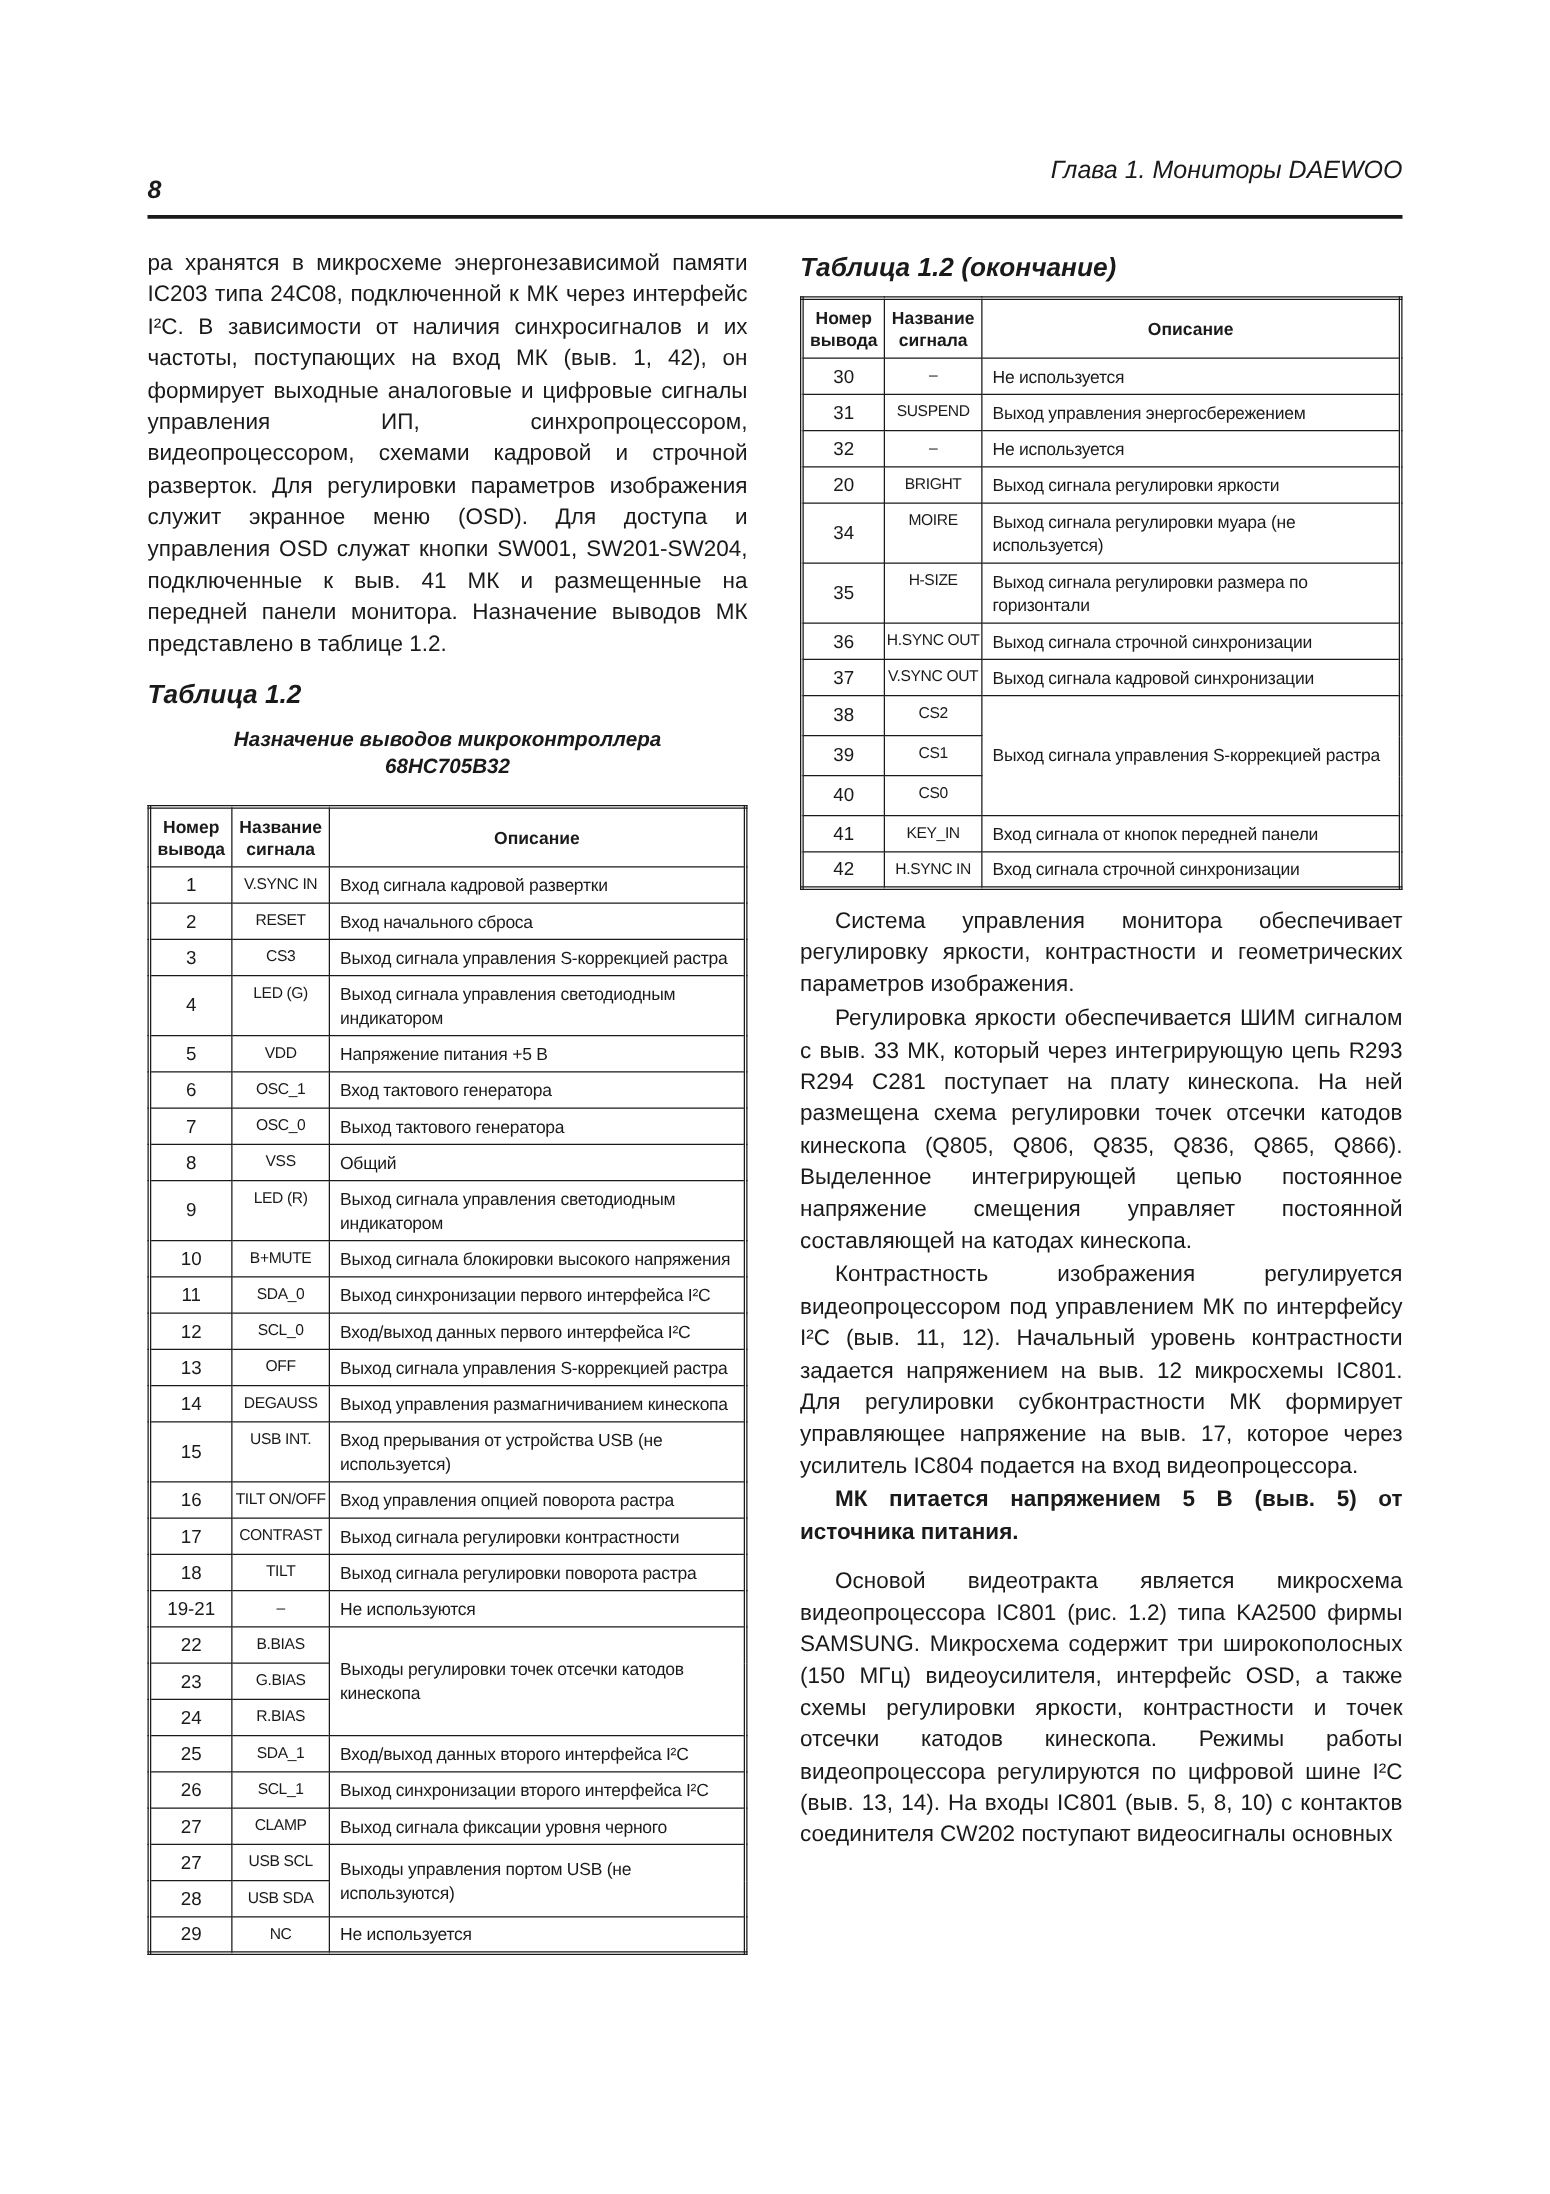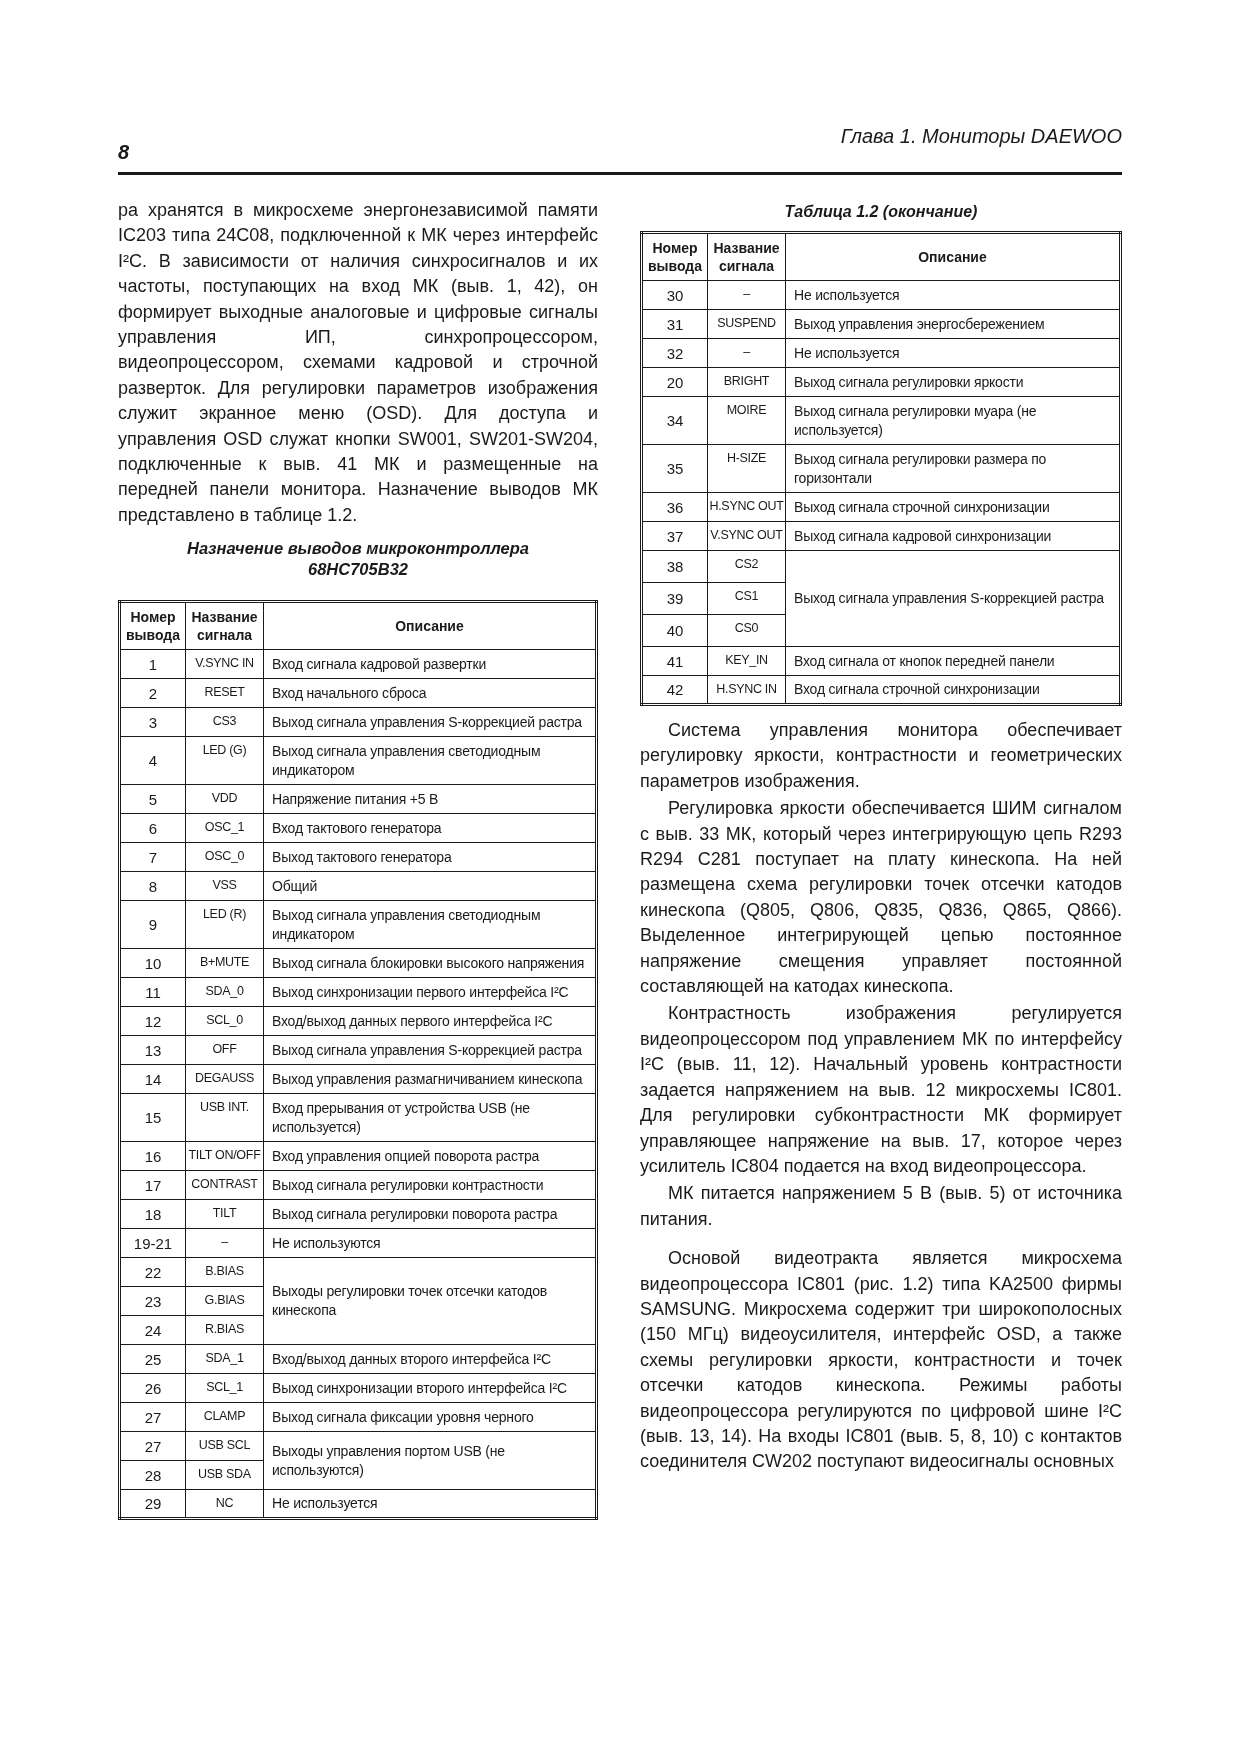--- a/index.html
+++ b/index.html
@@ -9,21 +9,21 @@
     .page-number { position: absolute; left: 118px; top: 141px; font-size: 20px; font-weight: bold; font-style: italic; }
     .chapter-title { position: absolute; right: 118px; top: 125px; font-size: 20px; font-weight: normal; font-style: italic; }
     .header-rule { position: absolute; left: 118px; top: 172px; width: 1004px; height: 3px; background: #1a1a1a; }
 
     .col-left { position: absolute; left: 118px; top: 198px; width: 480px; }
     .col-right { position: absolute; left: 640px; top: 198px; width: 482px; }
 
     .para { font-size: 18px; line-height: 25.4px; text-align: justify; }
     .para.indent { text-indent: 28px; }
 
-    .table-caption { font-size: 16px; font-weight: bold; font-style: italic; text-align: center; }
+    .table-caption { font-size: 21px; font-weight: bold; font-style: italic; text-align: left; }
     .table-title { font-size: 16.5px; font-weight: bold; font-style: italic; text-align: center; line-height: 21px; }
 
     table.pins {
       border-collapse: collapse;
       border: 3px double #1a1a1a;
       width: 100%;
       font-family: "Liberation Sans", sans-serif;
     }
     table.pins th, table.pins td { border: 1px solid #1a1a1a; }
     table.pins th { font-size: 14px; font-weight: bold; text-align: center; line-height: 18px; padding: 4px 2px; }
@@ -38,20 +38,21 @@
 </head>
 <body>
 
 <div class="page-number">8</div>
 <div class="chapter-title">Глава 1. Мониторы DAEWOO</div>
 <div class="header-rule"></div>
 
 <div class="col-left">
   <p class="para" style="height:326px;">ра хранятся в микросхеме энергонезависимой памяти IC203 типа 24C08, подключенной к МК через интерфейс I²C. В зависимости от наличия синхросигналов и их частоты, поступающих на вход МК (выв. 1, 42), он формирует выходные аналоговые и цифровые сигналы управления ИП, синхропроцессором, видеопроцессором, схемами кадровой и строчной разверток. Для регулировки параметров изображения служит экранное меню (OSD). Для доступа и управления OSD служат кнопки SW001, SW201-SW204, подключенные к выв. 41 МК и размещенные на передней панели монитора. Назначение выводов МК представлено в таблице 1.2.</p>
 
+  <div class="table-caption" style="margin-top:20px;">Таблица 1.2</div>
   <div class="table-title" style="margin-top:14px;">
     <div>Назначение выводов микроконтроллера</div>
     <div>68HC705B32</div>
   </div>
 
   <table class="pins" style="margin-top:20px;">
     <thead>
       <tr style="height:48px;">
         <th><span>Номер</span><br><span>вывода</span></th>
         <th><span>Название</span><br><span>сигнала</span></th>
@@ -274,16 +275,16 @@
           <td class="num">42</td>
           <td class="sig">H.SYNC IN</td>
           <td class="desc">Вход сигнала строчной синхронизации</td>
         </tr>
     </tbody>
   </table>
 
   <p class="para indent" style="margin-top:12px;">Система управления монитора обеспечивает регулировку яркости, контрастности и геометрических параметров изображения.</p>
   <p class="para indent" style="margin-top:2px;">Регулировка яркости обеспечивается ШИМ сигналом с выв. 33 МК, который через интегрирующую цепь R293 R294 C281 поступает на плату кинескопа. На ней размещена схема регулировки точек отсечки катодов кинескопа (Q805, Q806, Q835, Q836, Q865, Q866). Выделенное интегрирующей цепью постоянное напряжение смещения управляет постоянной составляющей на катодах кинескопа.</p>
   <p class="para indent" style="margin-top:2px;">Контрастность изображения регулируется видеопроцессором под управлением МК по интерфейсу I²C (выв. 11, 12). Начальный уровень контрастности задается напряжением на выв. 12 микросхемы IC801. Для регулировки субконтрастности МК формирует управляющее напряжение на выв. 17, которое через усилитель IC804 подается на вход видеопроцессора.</p>
-  <p class="para indent" style="margin-top:2px;">МК питается напряжением 5 В (выв. 5) от источника питания.</p>
+  <p class="para indent" style="margin-top:2px;font-weight:bold;">МК питается напряжением 5 В (выв. 5) от источника питания.</p>
 
   <p class="para indent" style="margin-top:14px;">Основой видеотракта является микросхема видеопроцессора IC801 (рис. 1.2) типа KA2500 фирмы SAMSUNG. Микросхема содержит три широкополосных (150 МГц) видеоусилителя, интерфейс OSD, а также схемы регулировки яркости, контрастности и точек отсечки катодов кинескопа. Режимы работы видеопроцессора регулируются по цифровой шине I²C (выв. 13, 14). На входы IC801 (выв. 5, 8, 10) с контактов соединителя CW202 поступают видеосигналы основных</p>
 </div>
 
 </body></html>

